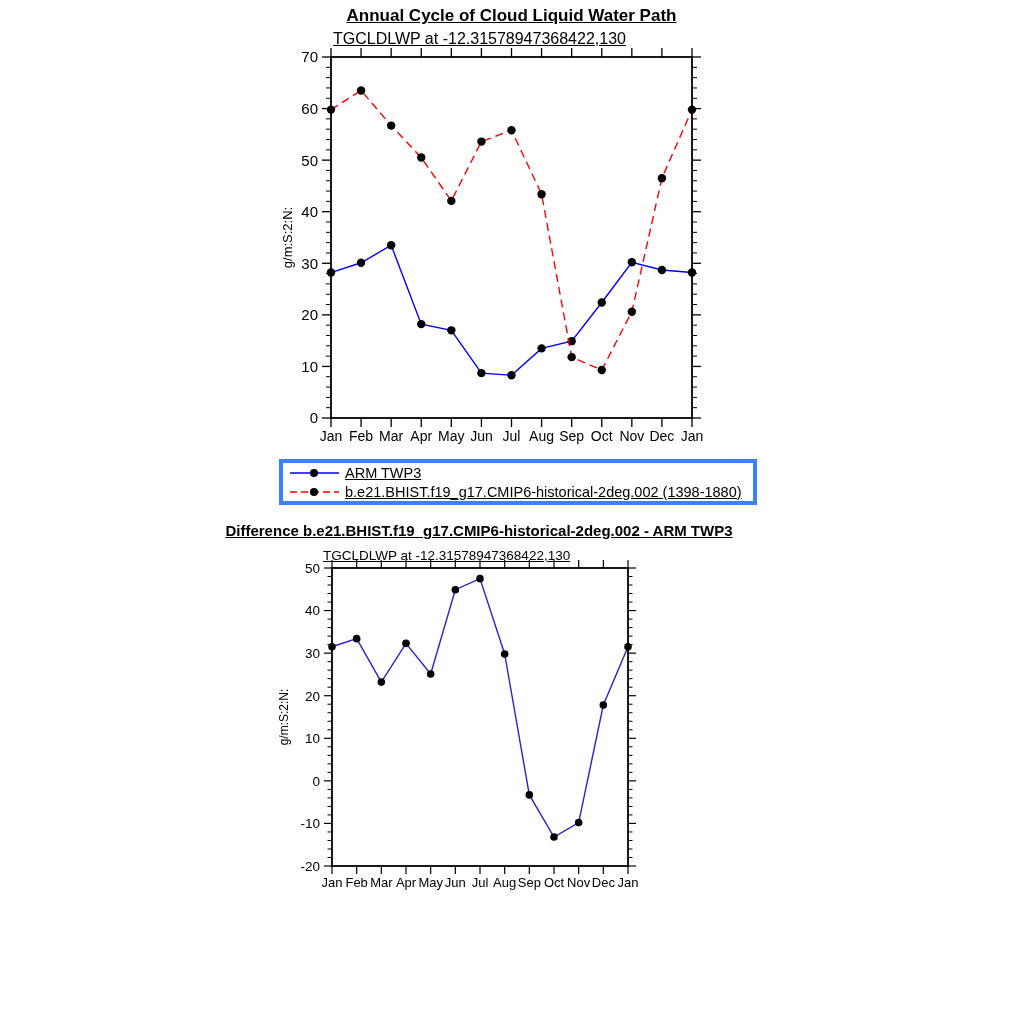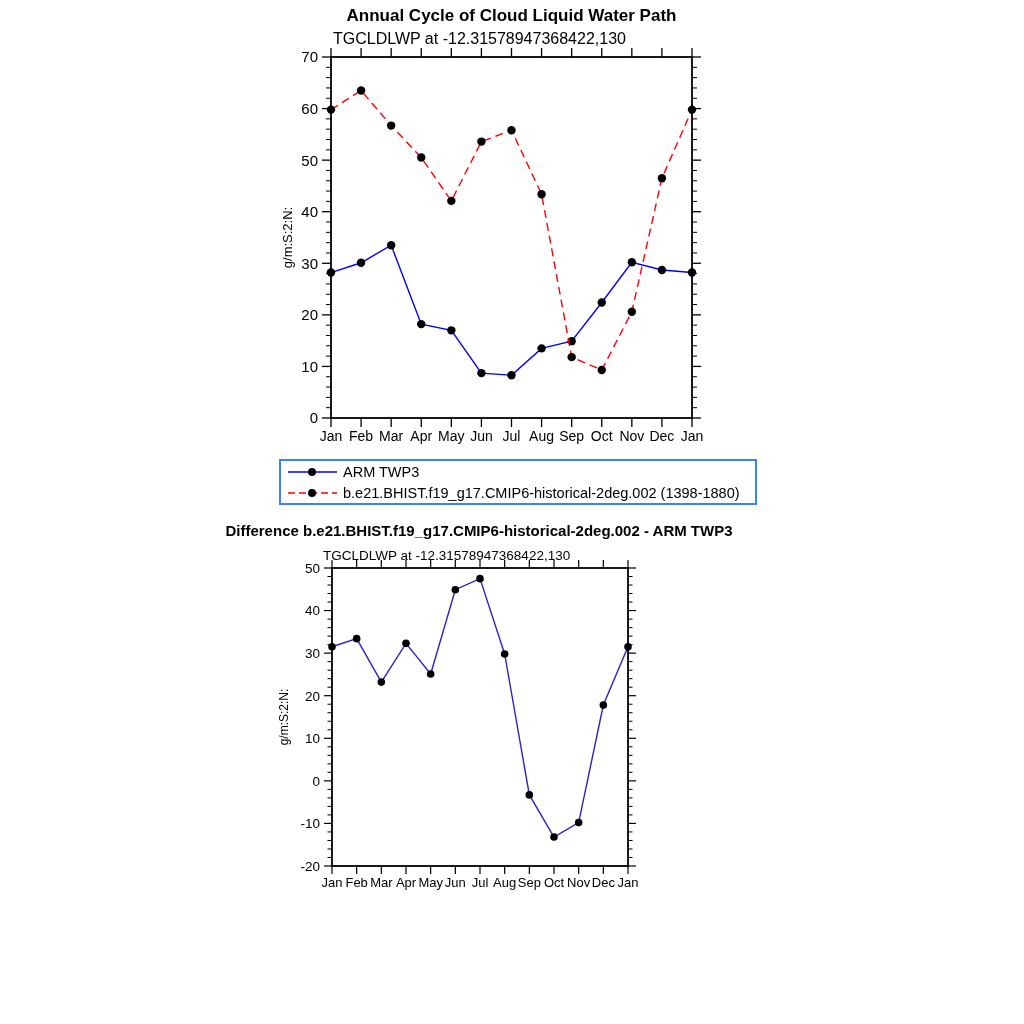--- a/index.html
+++ b/index.html
@@ -6,29 +6,29 @@
   #canvas {
     position: relative;
     width: 1024px;
     height: 1024px;
     background: #ffffff;
     font-family: "Liberation Sans", "DejaVu Sans", sans-serif;
     color: #000000;
     overflow: hidden;
   }
   #plot-svg { position: absolute; left: 0; top: 0; }
-  .abs { position: absolute; white-space: nowrap; }
+  .abs { position: absolute; white-space: nowrap; text-decoration: underline; }
   .chart-title { font-weight: bold; text-align: center; }
   #title-1 { left: 331px; top: 6px;  width: 361px; font-size: 17px; }
   #subtitle-1 { left: 333px; top: 30px; font-size: 16px; }
   #title-2 { left: 179px; top: 522px; width: 600px; font-size: 15px; }
   #subtitle-2 { left: 323px; top: 548px; font-size: 13.5px; }
   #legend-box {
     left: 279px; top: 459px; width: 478px; height: 46px;
-    border: 2px solid #3b82f6;
+    border: 4px solid #3b82f6;
     box-sizing: border-box;
     display: flex; flex-direction: column; justify-content: flex-start;
     padding-left: 6px;
   }
   .legend-row { display: flex; align-items: center; height: 22px; }
   .legend-label { font-size: 14.5px; margin-left: 4px; }
 </style>
 </head>
 <body>
 

